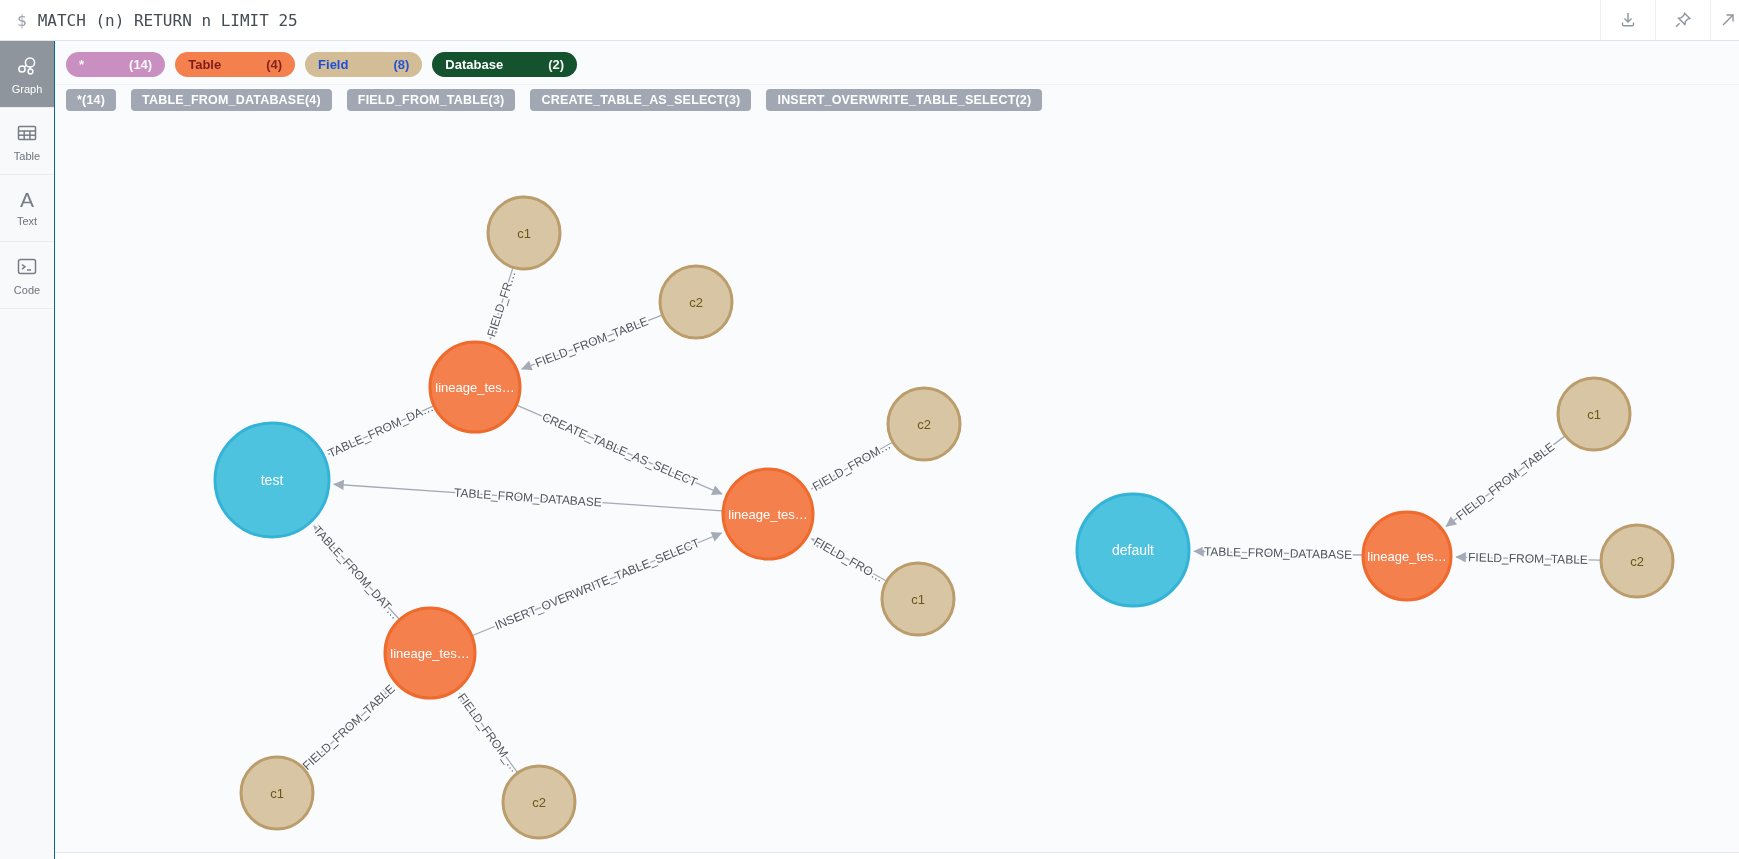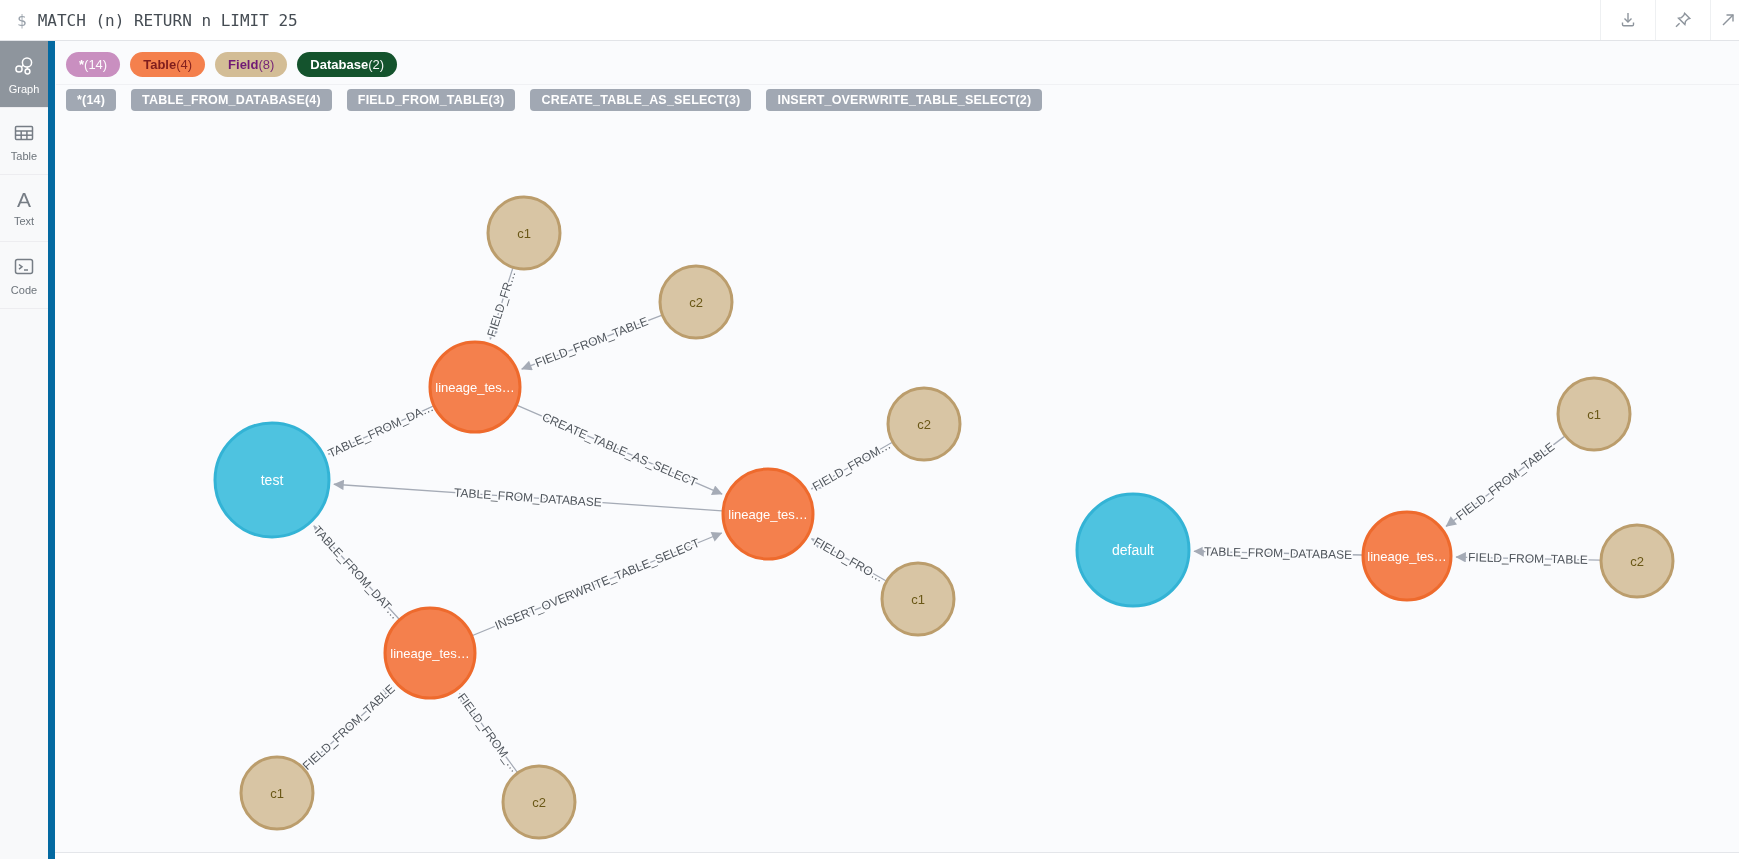--- a/index.html
+++ b/index.html
@@ -19,40 +19,40 @@
   .query .prompt { color:#9aa2ab; margin-right:11px; }
   .icon-cell {
     width:54px; border-left:1px solid #eef0f2; display:flex;
     align-items:center; justify-content:center; cursor:pointer; flex:none;
   }
   .icon-cell.cut { width:22px; border-left:1px solid #eef0f2; justify-content:flex-start; padding-left:6px; }
   .icon-cell svg { stroke:#8d949c; fill:none; stroke-width:1.4; }
   
   .sidebar {
     position:absolute; top:41px; left:0; width:55px; bottom:0; box-sizing:border-box;
-    background:#f8f9fa; border-right:7px solid #0369a1; z-index:25;
+    background:#f8f9fa; border-right:1px solid #0369a1; z-index:25;
   }
   .side-tab {
     height:66px; display:flex; flex-direction:column; align-items:center; justify-content:center;
     gap:5px; border-bottom:1px solid #ededf0; color:#6d747b; font-size:11px; cursor:pointer;
   }
   .side-tab svg { stroke:#767d85; fill:none; stroke-width:1.5; }
   .side-tab .txt-glyph { font-size:21px; color:#767d85; line-height:1; font-weight:400; }
   .side-tab.active { background:#8e959d; color:#ffffff; }
   .side-tab.active svg { stroke:#ffffff; }
   
   .pills-row1 {
     position:absolute; top:49px; left:66px; right:0; height:30px;
     display:flex; gap:10px; align-items:center; z-index:10;
   }
   .pill {
     border-radius:15px; padding:5px 13px; font-size:13px; font-weight:bold;
     color:#fff; cursor:pointer; white-space:nowrap;
   }
-  .pill .cnt { font-weight:normal; opacity:.95; }
+  .pill .cnt { font-weight:bold; opacity:.95;margin-left:45px; }
   .row-divider { position:absolute; top:84px; left:56px; right:0; height:1px; background:#f0f1f4; z-index:9; }
   .pills-row2 {
     position:absolute; top:87px; left:66px; right:0; height:26px;
     display:flex; gap:15px; align-items:center; z-index:10;
   }
   .rel-pill {
     background:#a1a8b3; color:#fff; font-weight:bold; font-size:12.5px;
     padding:4px 11px; border-radius:4px; letter-spacing:.2px; cursor:pointer; white-space:nowrap;
   }
   
@@ -227,21 +227,21 @@
       <path d="M7 9.5 l3 2.3 -3 2.3"></path>
       <line x1="12" y1="15" x2="16" y2="15"></line>
     </svg>
     <span>Code</span>
   </div>
 </div>
 
 <div class="pills-row1">
     <span class="pill" style="background: rgb(201, 143, 192); color: rgb(255, 255, 255);"><span>*</span><span class="cnt">(14)</span></span>
     <span class="pill" style="background: rgb(244, 128, 77); color: #7f1d1d;"><span>Table</span><span class="cnt">(4)</span></span>
-    <span class="pill" style="background: rgb(211, 189, 150); color: #701a75;"><span>Field</span><span class="cnt">(8)</span></span>
+    <span class="pill" style="background: rgb(211, 189, 150); color: #1d4ed8;"><span>Field</span><span class="cnt">(8)</span></span>
     <span class="pill" style="background: #14532d; color: rgb(255, 255, 255);"><span>Database</span><span class="cnt">(2)</span></span>
   </div>
 <div class="row-divider"></div>
 
 <div class="pills-row2">
     <span class="rel-pill">*(14)</span>
     <span class="rel-pill">TABLE_FROM_DATABASE(4)</span>
     <span class="rel-pill">FIELD_FROM_TABLE(3)</span>
     <span class="rel-pill">CREATE_TABLE_AS_SELECT(3)</span>
     <span class="rel-pill">INSERT_OVERWRITE_TABLE_SELECT(2)</span>

